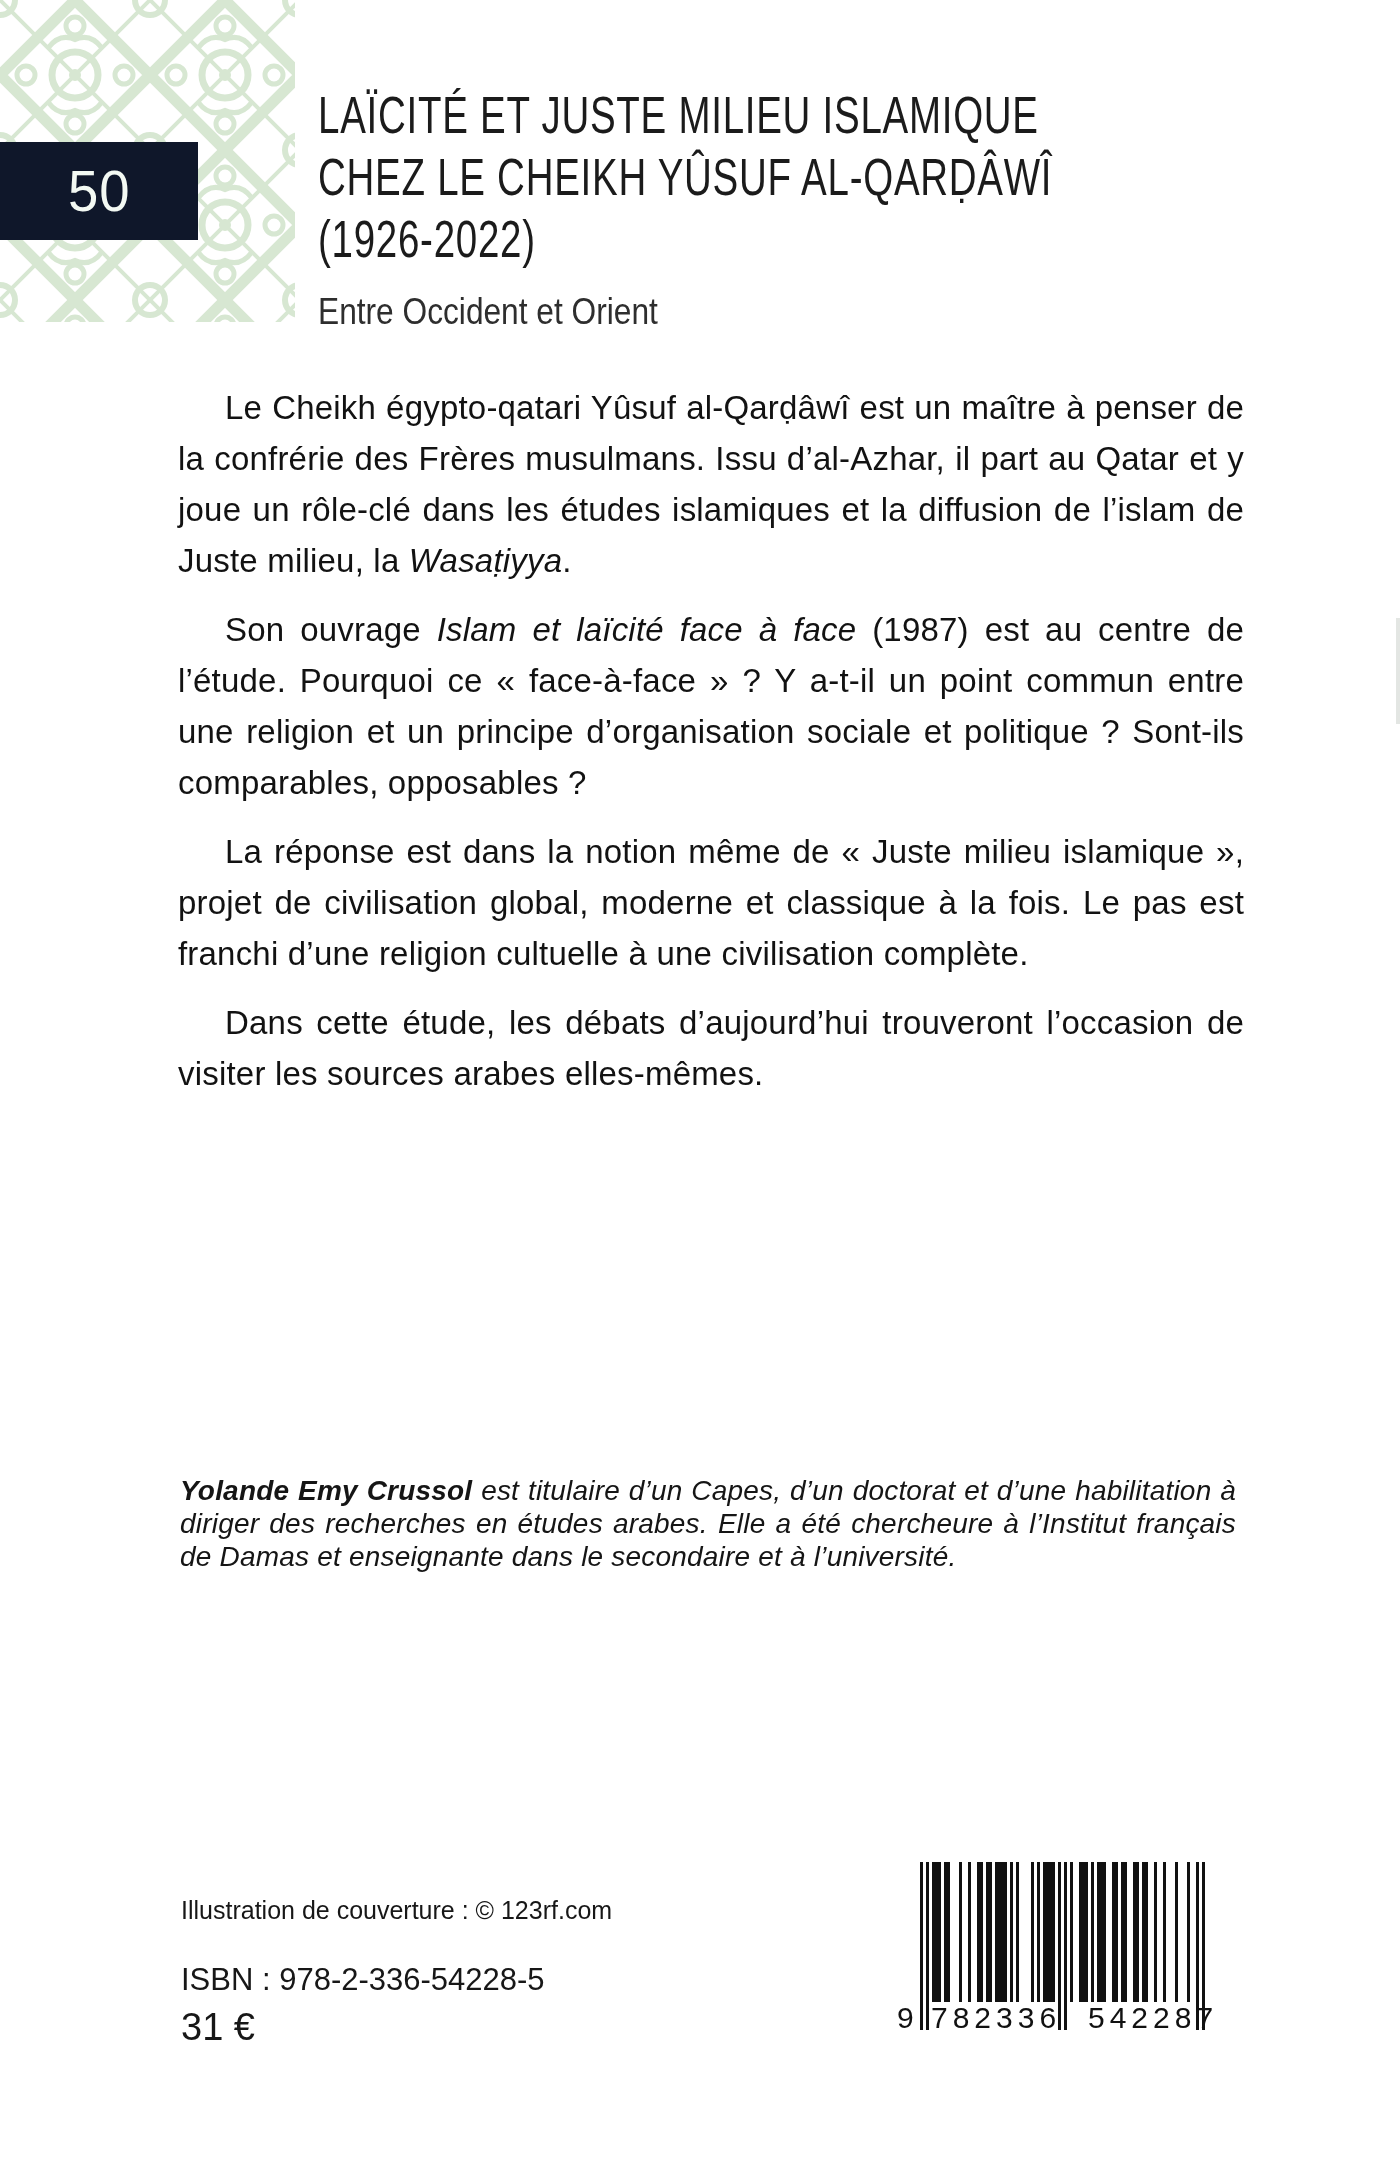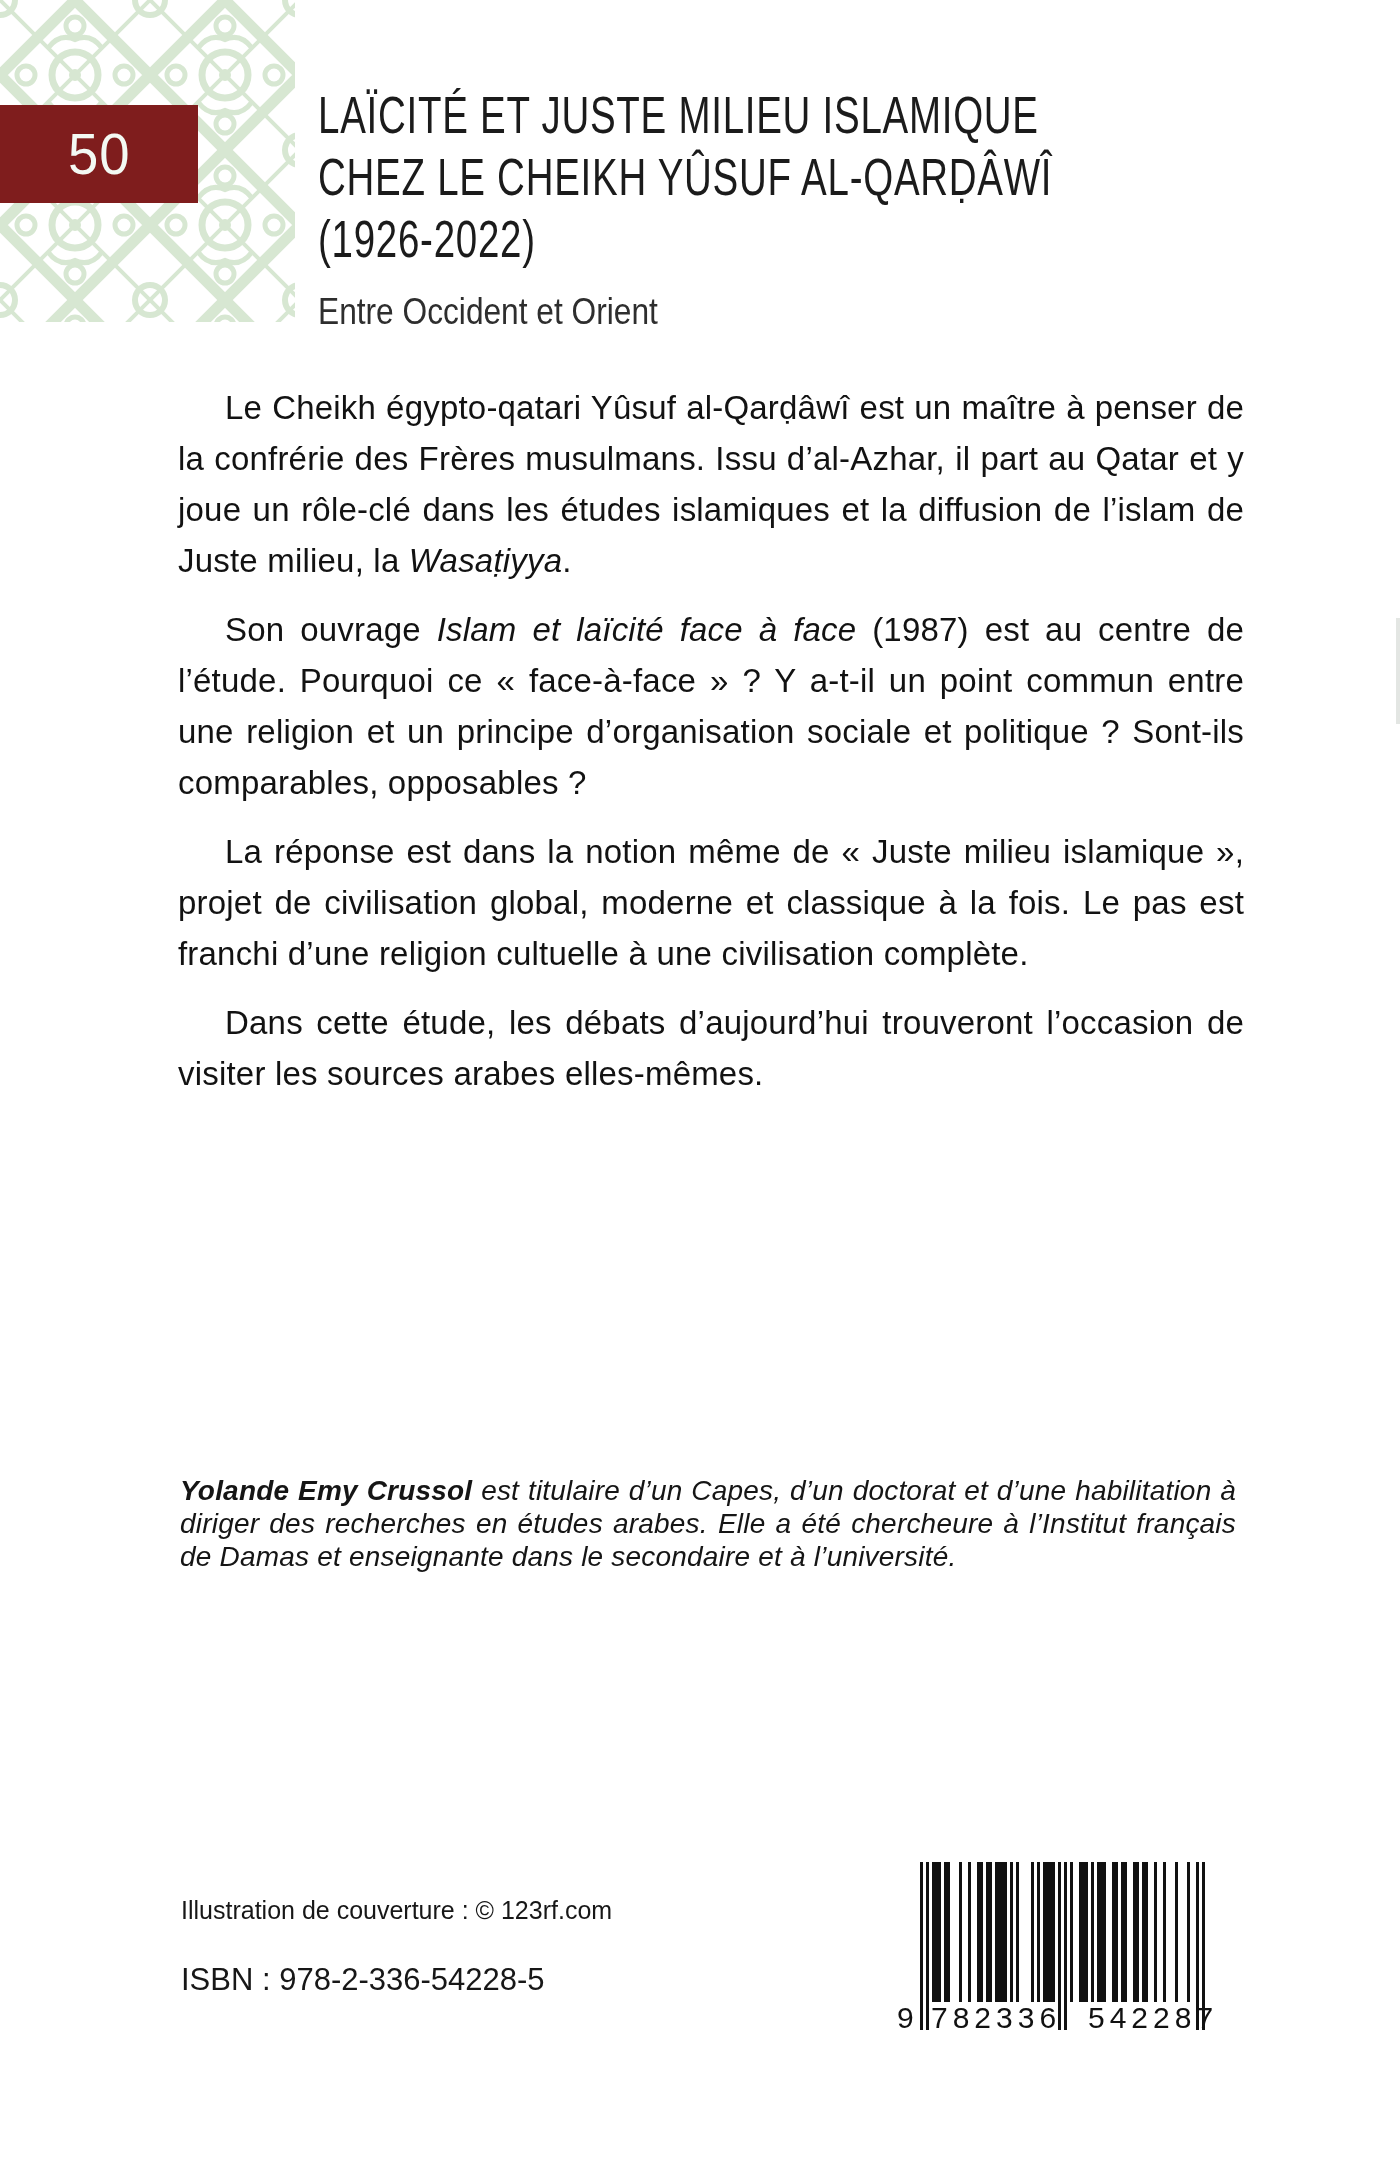--- a/index.html
+++ b/index.html
@@ -96,21 +96,21 @@
             <circle cx="150" cy="0" r="15" stroke-width="6"></circle>
             <circle cx="0" cy="150" r="15" stroke-width="6"></circle>
             <circle cx="150" cy="150" r="15" stroke-width="6"></circle>
             <path d="M48,48 q12,-16 28,-8 M102,48 q-12,-16 -28,-8 M48,102 q12,16 28,8 M102,102 q-12,16 -28,8" stroke-width="5"></path>
           </g>
           <circle cx="75" cy="75" r="6" fill="#d7e7d2"></circle>
         </pattern>
       </defs>
       <rect x="0" y="0" width="295" height="322" fill="url(#arab)"></rect>
     </svg>
-    <div class="series-badge" id="series-badge" style="background: #7f1d1d;">
+    <div class="series-badge" id="series-badge" style="background: #0f172a; margin-top: 37px;">
       <span>50</span>
     </div>
   </div>
 
   <header class="title-block">
     <div class="title-line">LAÏCITÉ ET JUSTE MILIEU ISLAMIQUE</div>
     <div class="title-line">CHEZ LE CHEIKH YÛSUF AL-QARḌÂWÎ</div>
     <div class="title-line">(1926-2022)</div>
     <div class="subtitle">Entre Occident et Orient</div>
   </header>
@@ -122,20 +122,21 @@
       <p><span>Dans cette étude, les débats d’aujourd’hui trouveront l’occasion de visiter les sources arabes elles-mêmes.</span></p>
     </section>
 
   <section class="bio">
       <p><span class="seg-b">Yolande Emy Crussol</span><span> est titulaire d’un Capes, d’un doctorat et d’une habilitation à diriger des recherches en études arabes. Elle a été chercheure à l’Institut français de Damas et enseignante dans le secondaire et à l’université.</span></p>
     </section>
 
   <footer class="credits">
     <div class="credit-illustration">Illustration de couverture : © 123rf.com</div>
     <div class="credit-isbn">ISBN : 978-2-336-54228-5</div>
+    <div class="credit-price">31 €</div>
   </footer>
 
   <div class="barcode">
     <svg width="285" height="170" viewBox="0 0 285 170" xmlns="http://www.w3.org/2000/svg" id="barcode-bars">
         <rect x="0" y="0" width="3" height="168" fill="#111111"></rect>
         <rect x="6" y="0" width="3" height="168" fill="#111111"></rect>
         <rect x="12" y="0" width="3" height="140" fill="#111111"></rect>
         <rect x="15" y="0" width="3" height="140" fill="#111111"></rect>
         <rect x="18" y="0" width="3" height="140" fill="#111111"></rect>
         <rect x="24" y="0" width="3" height="140" fill="#111111"></rect>

